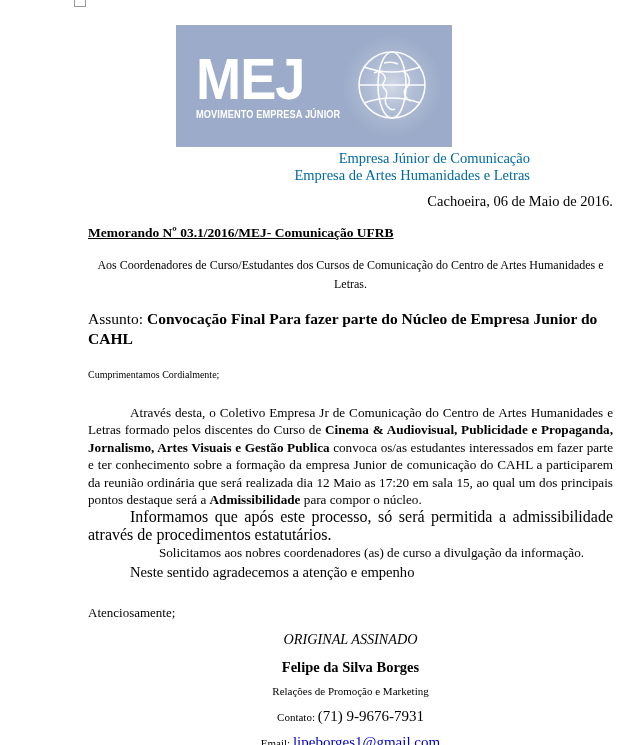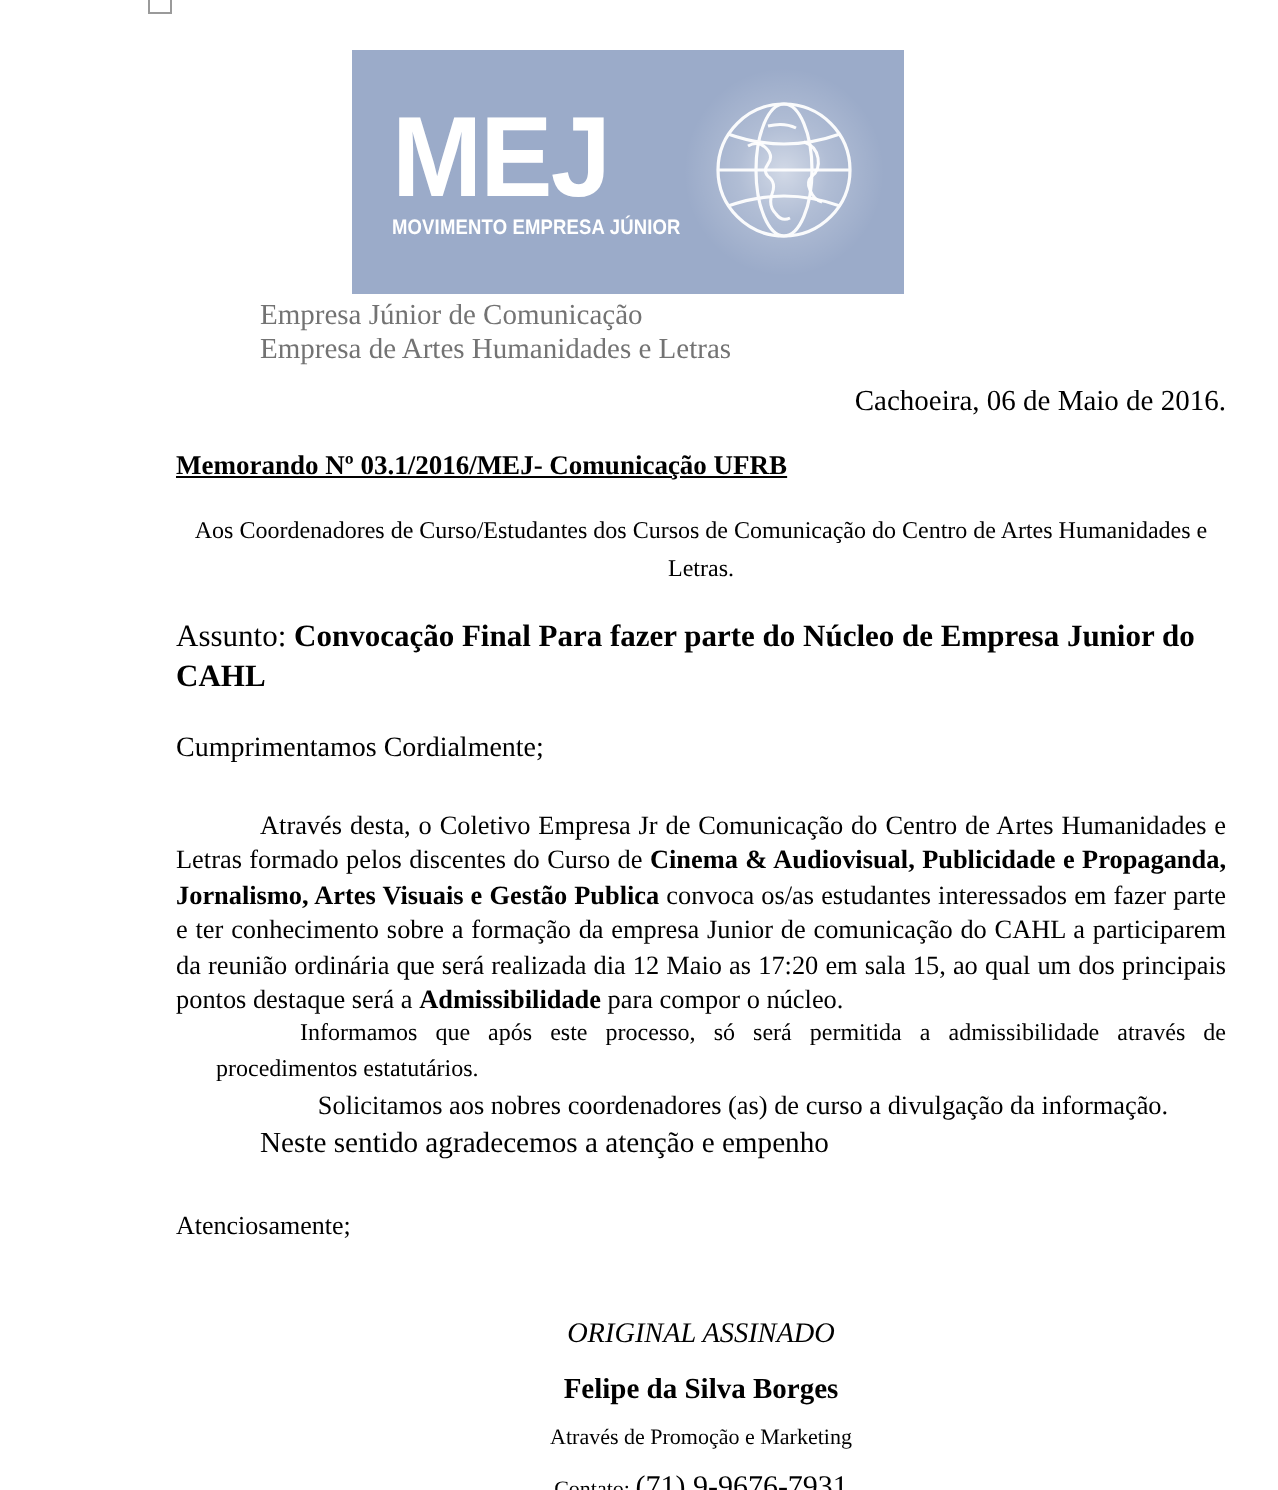--- a/index.html
+++ b/index.html
@@ -73,24 +73,24 @@
   }
   .globe-holder {
     position: absolute;
     right: 8px;
     top: 8px;
     width: 104px;
     height: 106px;
   }
   .globe-holder svg { display: block; }
   .org-line {
-    text-align: left;
+    text-align: right;
     font-size: 14.5px;
     line-height: 16.5px;
-    color: #737373;
+    color: #0369a1;
   }
   .org-block {
     position: absolute;
     left: 130px;
     top: 150px;
     width: 400px;
   }
 
   .body-area {
     position: absolute;
@@ -118,46 +118,45 @@
     text-align: center;
   }
   .subject {
     font-size: 15.5px;
     line-height: 20px;
     margin-top: 15px;
   }
   .subject b { font-weight: bold; }
 
   .greet {
-    font-size: 14px;
+    font-size: 10px;
     line-height: 18px;
     margin-top: 17px;
   }
   .greet2 {
     font-size: 13px;
     line-height: 18px;
     margin-top: 14px;
   }
 
   .para-main {
     font-size: 13.2px;
     line-height: 17.4px;
     text-align: justify;
     margin-top: 20px;
     text-indent: 42px;
   }
   .para-main b { font-weight: bold; }
 
   .para-2 {
-    font-size: 12px;
+    font-size: 16px;
     line-height: 17.4px;
     text-align: justify;
     text-indent: 42px;
     margin-top: 0px;
-    margin-left: 20px;
   }
   .para-3 {
     font-size: 13.2px;
     line-height: 17.4px;
     text-indent: 42px;
     margin-top: 1px;
     text-align: center;
   }
   .para-4 {
     font-size: 14.6px;
@@ -177,21 +176,20 @@
     position: absolute;
     left: 88px;
     top: 630px;
     width: 525px;
     text-align: center;
   }
   .sig-original {
     font-style: italic;
     font-size: 14.2px;
     line-height: 18px;
-    margin-top: 28px;
   }
   .sig-name {
     font-weight: bold;
     font-size: 14.5px;
     line-height: 18px;
     margin-top: 10px;
   }
   .sig-role {
     font-size: 11px;
     line-height: 15px;
@@ -279,21 +277,21 @@
   <div class="para-2">Informamos que após este processo, só será permitida a admissibilidade através de procedimentos estatutários.</div>
   <div class="para-3">Solicitamos aos nobres coordenadores (as) de curso a divulgação da informação.</div>
   <div class="para-4">Neste sentido agradecemos a atenção e empenho</div>
 
   <div class="closing">Atenciosamente;</div>
 </div>
 
 <div class="sig-block">
   <div class="sig-original">ORIGINAL ASSINADO</div>
   <div class="sig-name">Felipe da Silva Borges</div>
-  <div class="sig-role">Através de Promoção e Marketing</div>
+  <div class="sig-role">Relações de Promoção e Marketing</div>
   <div class="sig-contact">
     <span>Contato:</span>
     <span class="big">(71) 9-9676-7931</span>
   </div>
   <div class="sig-email">
     <span>Email:</span>
     <a href="#">lipeborges1@gmail.com</a>
   </div>
 </div>
 

